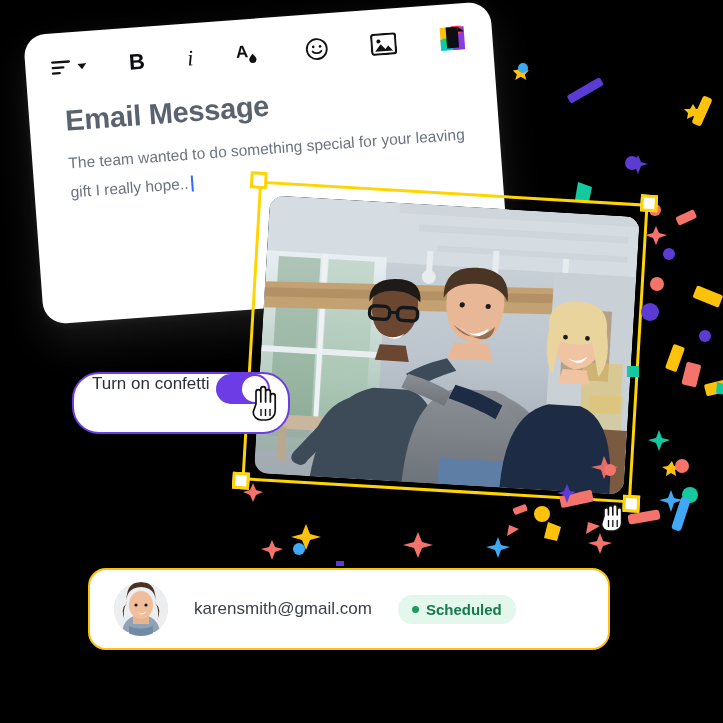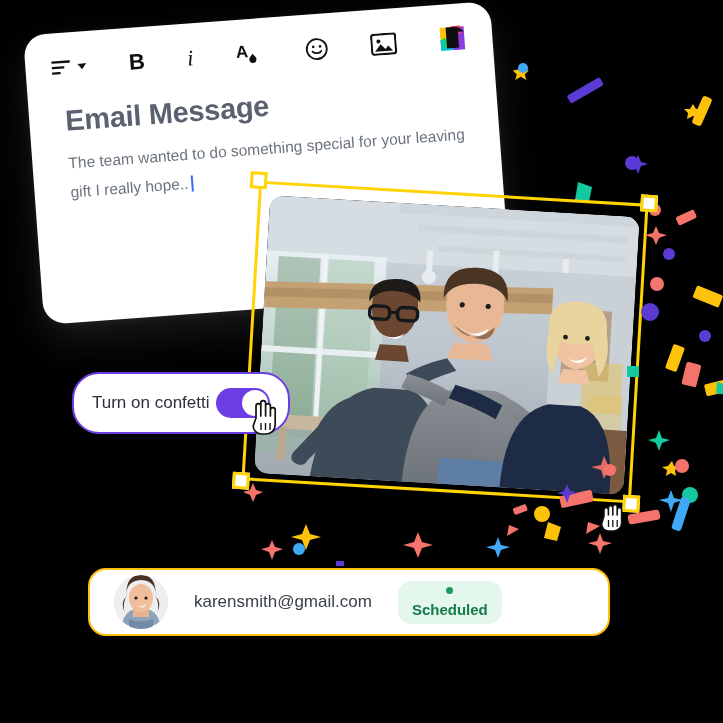--- a/index.html
+++ b/index.html
@@ -64,52 +64,52 @@
   }
   .h-tl{left:-9px;top:-9px;}
   .h-tr{right:-9px;top:-9px;}
   .h-bl{left:-9px;bottom:-9px;}
   .h-br{right:-9px;bottom:-9px;}
 
   
   .toggle-pill{
     position:absolute;left:72px;top:372px;width:218px;height:62px;
     background:#fff;border:2.5px solid #6C3CE4;border-radius:27px;
-    display:flex;align-items:center;justify-content:space-between;
+    display:flex;justify-content:space-between;
     padding:0 18px;box-sizing:border-box;z-index:12;
   }
   .toggle-label{font-size:17px;color:#2b303a;white-space:nowrap;}
   .switch{
     width:54px;height:30px;border-radius:16px;background:#6C3CE4;
     position:relative;flex:0 0 auto;cursor:pointer;
   }
   .knob{
     position:absolute;right:2px;top:2px;width:26px;height:26px;
     border-radius:50%;background:#fff;
   }
   .cursor-hand{position:absolute;left:32px;top:10px;width:34px;height:38px;pointer-events:none;}
   .cursor-grab{position:absolute;left:598px;top:500px;width:34px;height:34px;z-index:14;}
 
   
   .recipient-bar{
-    position:absolute;left:88px;top:568px;width:522px;height:68px;
+    position:absolute;left:88px;top:568px;width:522px;height:82px;
     background:#fff;border:2.5px solid #FFC20A;border-radius:18px;
     display:flex;align-items:center;padding:0 24px;box-sizing:border-box;
     gap:26px;z-index:12;
   }
   .avatar{
     width:54px;height:54px;border-radius:50%;overflow:hidden;flex:0 0 auto;background:#dfe3e8;
   }
   .avatar svg{display:block;width:100%;height:100%;}
   .email-txt{font-size:17px;color:#3a414c;white-space:nowrap;}
   .when-txt{font-size:17px;color:#3a414c;white-space:nowrap;}
   .status-badge{
     display:flex;align-items:center;gap:7px;
     background:#E3F7EC;color:#157a4c;border-radius:14px;
-    padding:6px 14px;font-size:15px;font-weight:600;white-space:nowrap;flex-direction:column;
+    padding:6px 14px;font-size:15px;font-weight:600;white-space:nowrap;
   }
   .status-dot{width:7px;height:7px;border-radius:50%;background:#1d9a5f;}
 
   .confetti-layer{position:absolute;inset:0;z-index:10;pointer-events:none;}
   .confetti-back{position:absolute;inset:0;z-index:4;pointer-events:none;}
 </style>
 </head>
 <body>
 
 <div class="stage">

